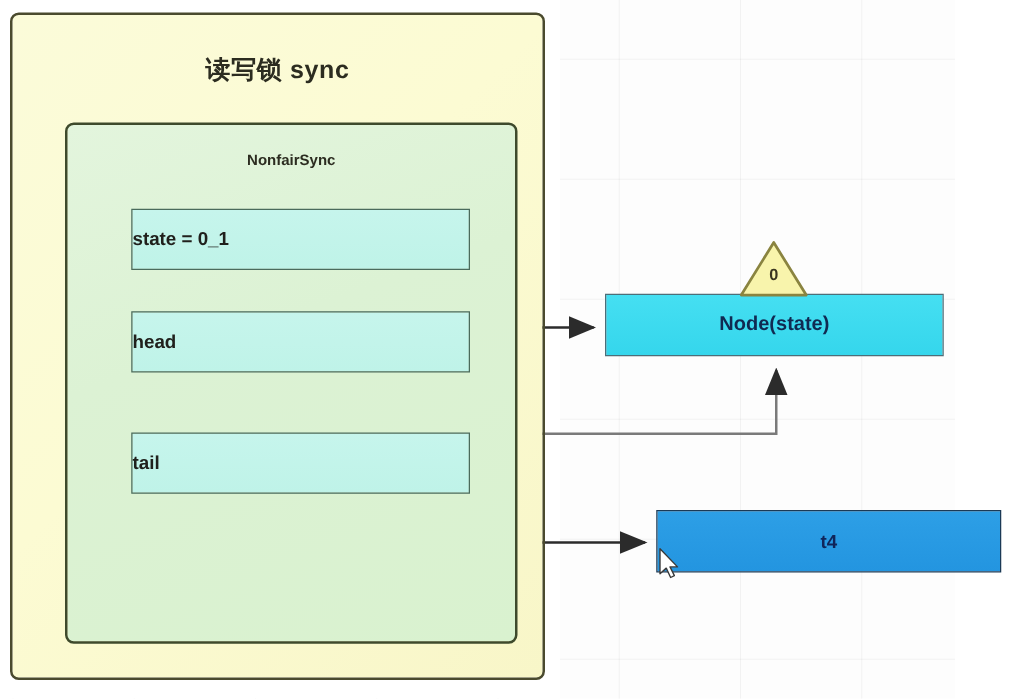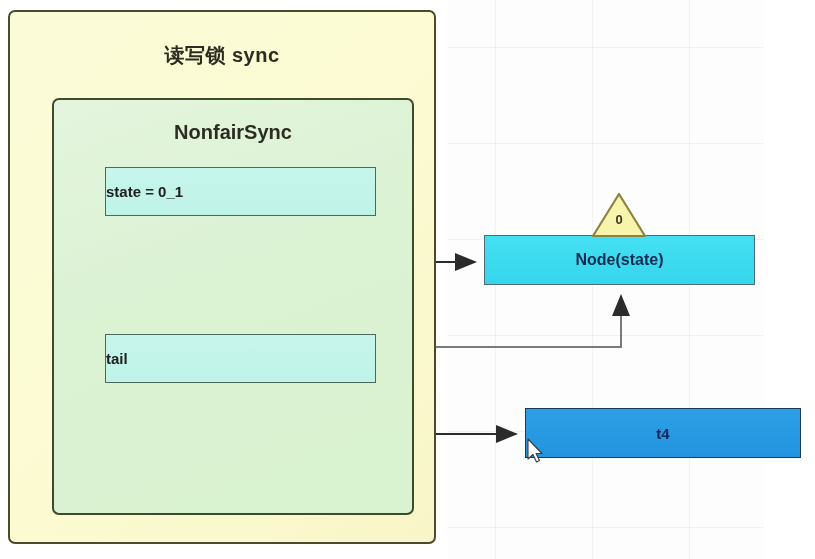--- a/index.html
+++ b/index.html
@@ -53,42 +53,42 @@
     left: 42px; top: 86px;
     width: 362px; height: 417px;
     background: linear-gradient(160deg, #e3f5dd 0%, #dcf2d4 40%, #d9f2cf 100%);
     border: 2px solid #3e4a2c;
     border-radius: 7px;
   }
   .inner-title {
     position: absolute;
     left: 0; right: 0; top: 21px;
     text-align: center;
-    font-size: 20px;
+    font-size: 12px;
     font-weight: bold;
     color: #2c2c20;
   }
 
   
   .field-box {
     position: absolute;
     left: 95px;
     width: 271px;
     height: 49px;
     background: linear-gradient(180deg, #c6f5ec 0%, #bff3e8 100%);
     border: 1.5px solid #4a6b5c;
     display: flex;
     align-items: center;
     font-size: 15px;
     font-weight: bold;
     color: #20201c;
   }
   .field-state { top: 155px; }
   .field-head  { top: 237px; }
-  .field-tail  { top: 322px; }
+  .field-tail  { top: 334px; }
   .field-owner { top: 409px; font-size: 14.5px; }
 
   
   .node-null {
     position: absolute;
     left: 484px; top: 235px;
     width: 271px; height: 50px;
     background: linear-gradient(180deg, #45dff2 0%, #35d6ec 100%);
     border: 1.5px solid #4c6e78;
     display: flex;
@@ -170,20 +170,23 @@
   <div class="outer-box">
     <div class="outer-title">读写锁 sync</div>
 
     <div class="inner-box">
       <div class="inner-title">NonfairSync</div>
     </div>
 
     <div class="field-box field-state">
       <span>state = 0_1</span>
     </div>
+    <div class="field-box field-head">
+      <span>head</span>
+    </div>
     <div class="field-box field-tail">
       <span>tail</span>
     </div>
   </div>
 
   <div class="node-null">
     <span>Node(state)</span>
   </div>
 
   <svg class="tri-marker" viewBox="0 0 56 46" width="56" height="46">

